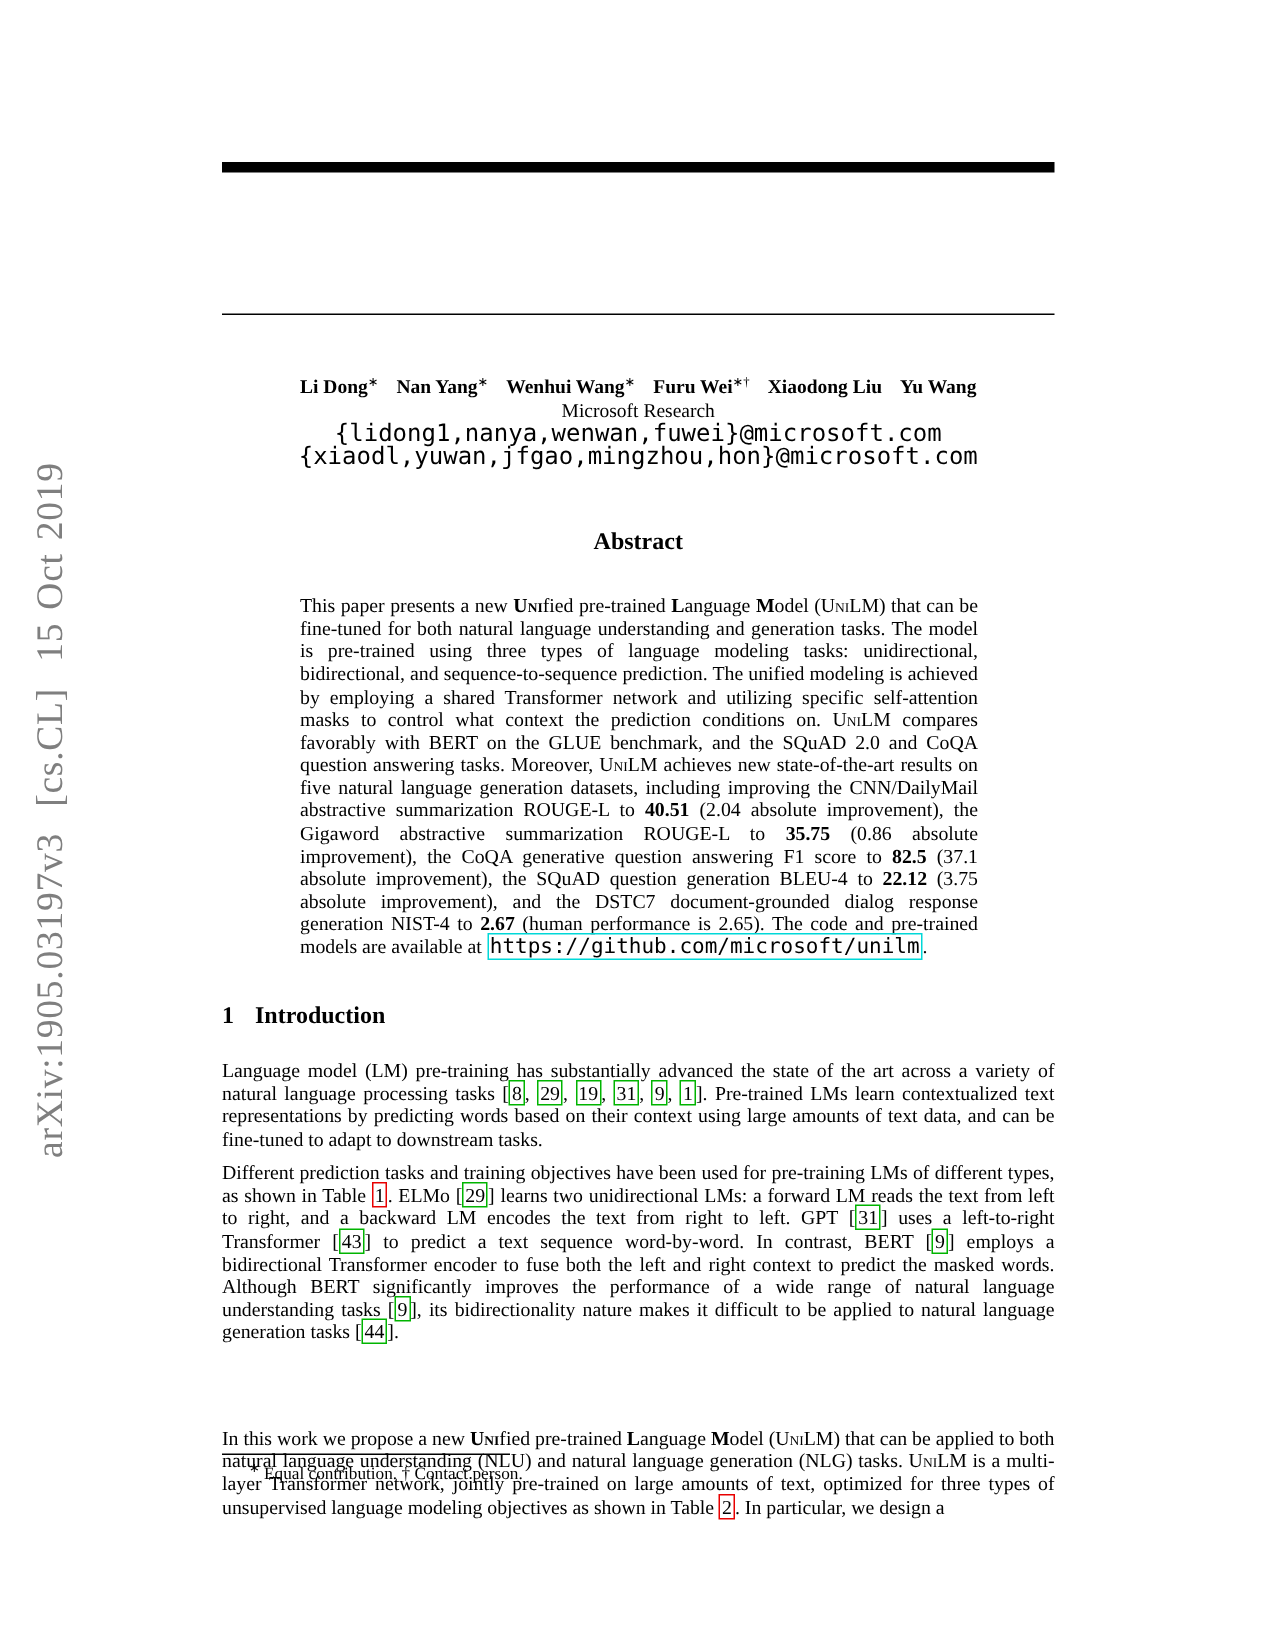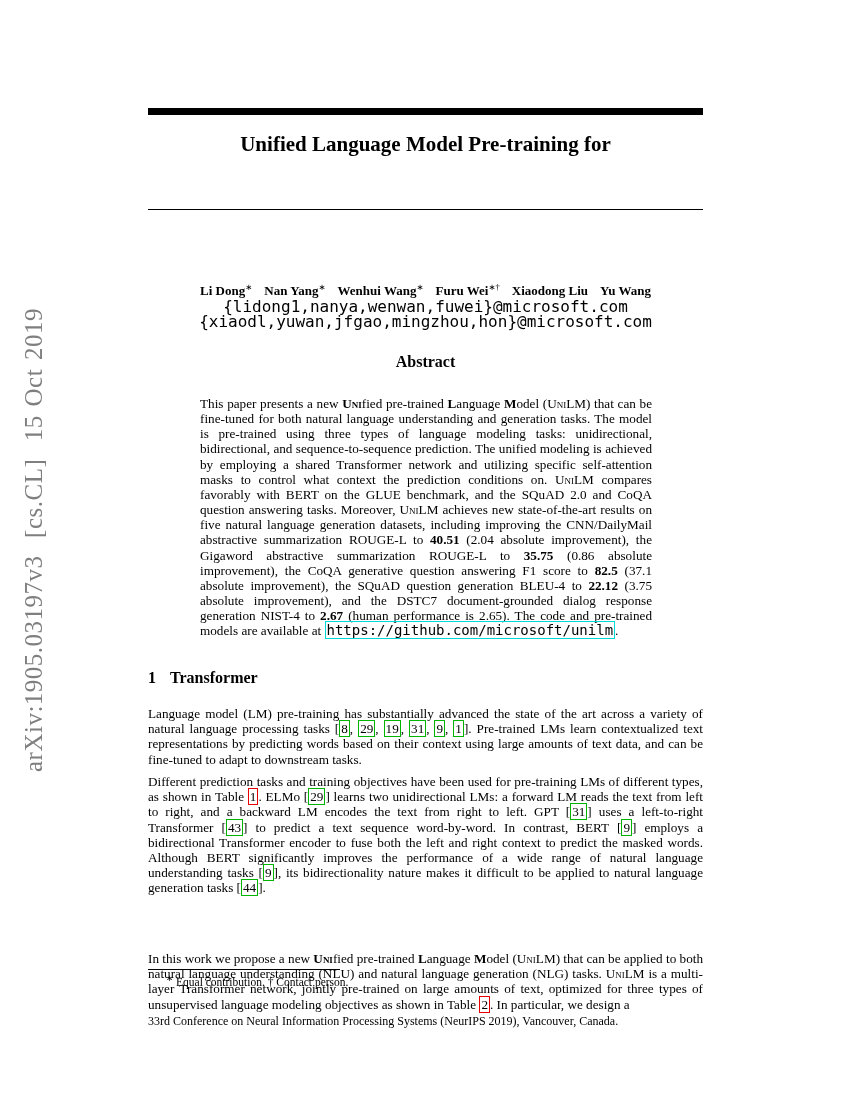--- a/index.html
+++ b/index.html
@@ -11,21 +11,21 @@
         transform-origin:0 0;font-size:25px;color:#7f7f7f;white-space:pre;
         letter-spacing:0.5px;word-spacing:2px;font-family:"Liberation Serif",serif;}
 
   .top-bar{position:absolute;left:0;top:108px;width:555px;height:7px;background:#000;}
   .title{position:absolute;left:0;top:130px;width:555px;margin:0;text-align:center;
         font-size:21px;line-height:28px;font-weight:bold;}
   .tline{display:block;}
   .title-rule{position:absolute;left:0;top:209px;width:555px;height:0;border-top:1.6px solid #000;}
 
   .authors{position:absolute;left:0;top:247px;width:555px;text-align:center;}
-  .author-line{font-size:13px;font-weight:bold;line-height:15.5px;margin-top:33px;}
+  .author-line{font-size:13px;font-weight:bold;line-height:15.5px;}
   .affiliation{font-size:13px;line-height:14.5px;margin-top:1px;}
   .email{font-size:16px;line-height:15px;}
   .mono{font-family:"DejaVu Sans Mono","Liberation Mono",monospace;}
 
   .abstract-heading{position:absolute;left:0;top:353px;width:555px;text-align:center;
         font-size:16px;font-weight:bold;}
   .abstract-body{position:absolute;left:52px;top:396px;width:452px;margin:0;
         font-size:13.2px;line-height:15.15px;text-align:justify;}
 
   .section-heading{position:absolute;left:0;top:669px;font-size:16px;font-weight:bold;}
@@ -55,41 +55,40 @@
 
 <div class="page">
 
   <div class="arxiv-stamp" style="color: rgb(127, 127, 127);">arXiv:1905.03197v3  [cs.CL]  15 Oct 2019</div>
 
   <div class="content">
 
     <div class="top-bar"></div>
 
     <h1 class="title">
-      <span class="tline">Unified Language Model Pre-training for</span>
     </h1>
 
     <div class="title-rule"></div>
 
     <div class="authors">
       <div class="author-line"><span class="bold">Li Dong</span><span class="sup">∗</span><span class="gap"></span><span class="bold">Nan Yang</span><span class="sup">∗</span><span class="gap"></span><span class="bold">Wenhui Wang</span><span class="sup">∗</span><span class="gap"></span><span class="bold">Furu Wei</span><span class="sup">∗†</span><span class="gap"></span><span class="bold">Xiaodong Liu</span><span class="gap"></span><span class="bold">Yu Wang</span></div>
+      <div class="affiliation">Microsoft Research</div>
       <div class="email mono">{lidong1,nanya,wenwan,fuwei}@microsoft.com</div>
       <div class="email mono">{xiaodl,yuwan,jfgao,mingzhou,hon}@microsoft.com</div>
     </div>
 
     <div class="abstract-heading">Abstract</div>
     <p class="abstract-body"><span>This paper presents a new </span><span class="bold">U</span><span class="bold smallcaps">ni</span><span>fied pre-trained </span><span class="bold">L</span><span>anguage </span><span class="bold">M</span><span>odel (U</span><span class="smallcaps">ni</span><span>LM) that can be fine-tuned for both natural language understanding and generation tasks. The model is pre-trained using three types of language modeling tasks: unidirectional, bidirectional, and sequence-to-sequence prediction. The unified modeling is achieved by employing a shared Transformer network and utilizing specific self-attention masks to control what context the prediction conditions on. U</span><span class="smallcaps">ni</span><span>LM compares favorably with BERT on the GLUE benchmark, and the SQuAD 2.0 and CoQA question answering tasks. Moreover, U</span><span class="smallcaps">ni</span><span>LM achieves new state-of-the-art results on five natural language generation datasets, including improving the CNN/DailyMail abstractive summarization ROUGE-L to </span><span class="bold">40.51</span><span> (2.04 absolute improvement), the Gigaword abstractive summarization ROUGE-L to </span><span class="bold">35.75</span><span> (0.86 absolute improvement), the CoQA generative question answering F1 score to </span><span class="bold">82.5</span><span> (37.1 absolute improvement), the SQuAD question generation BLEU-4 to </span><span class="bold">22.12</span><span> (3.75 absolute improvement), and the DSTC7 document-grounded dialog response generation NIST-4 to </span><span class="bold">2.67</span><span> (human performance is 2.65). The code and pre-trained models are available at </span><span class="box link-box mono">https://github.com/microsoft/unilm</span><span>.</span></p>
 
     <div class="section-heading">
-      <span class="sec-num">1</span><span class="sec-title">Transformer</span>
+      <span class="sec-num">1</span><span class="sec-title">Introduction</span>
     </div>
 
     <p class="body-par p1"><span>Language model (LM) pre-training has substantially advanced the state of the art across a variety of natural language processing tasks [</span><span class="box cite-box">8</span><span>, </span><span class="box cite-box">29</span><span>, </span><span class="box cite-box">19</span><span>, </span><span class="box cite-box">31</span><span>, </span><span class="box cite-box">9</span><span>, </span><span class="box cite-box">1</span><span>]. Pre-trained LMs learn contextualized text representations by predicting words based on their context using large amounts of text data, and can be fine-tuned to adapt to downstream tasks.</span></p>
     <p class="body-par p2"><span>Different prediction tasks and training objectives have been used for pre-training LMs of different types, as shown in Table </span><span class="box ref-box">1</span><span>. ELMo [</span><span class="box cite-box">29</span><span>] learns two unidirectional LMs: a forward LM reads the text from left to right, and a backward LM encodes the text from right to left. GPT [</span><span class="box cite-box">31</span><span>] uses a left-to-right Transformer [</span><span class="box cite-box">43</span><span>] to predict a text sequence word-by-word. In contrast, BERT [</span><span class="box cite-box">9</span><span>] employs a bidirectional Transformer encoder to fuse both the left and right context to predict the masked words. Although BERT significantly improves the performance of a wide range of natural language understanding tasks [</span><span class="box cite-box">9</span><span>], its bidirectionality nature makes it difficult to be applied to natural language generation tasks [</span><span class="box cite-box">44</span><span>].</span></p>
     <p class="body-par p3"><span>In this work we propose a new </span><span class="bold">U</span><span class="bold smallcaps">ni</span><span>fied pre-trained </span><span class="bold">L</span><span>anguage </span><span class="bold">M</span><span>odel (U</span><span class="smallcaps">ni</span><span>LM) that can be applied to both natural language understanding (NLU) and natural language generation (NLG) tasks. U</span><span class="smallcaps">ni</span><span>LM is a multi-layer Transformer network, jointly pre-trained on large amounts of text, optimized for three types of unsupervised language modeling objectives as shown in Table </span><span class="box ref-box">2</span><span>. In particular, we design a</span></p>
 
     <div class="footnote-rule"></div>
     <div class="footnote"><span class="sup">∗</span><span> Equal contribution. † Contact person.</span></div>
 
-    <div class="conf-footer">33rd Conference on Neural Information Processing Systems (NeurIPS 2019), Vancouver, Canada.</div>
 
   </div>
 </div>
 
 </body></html>

